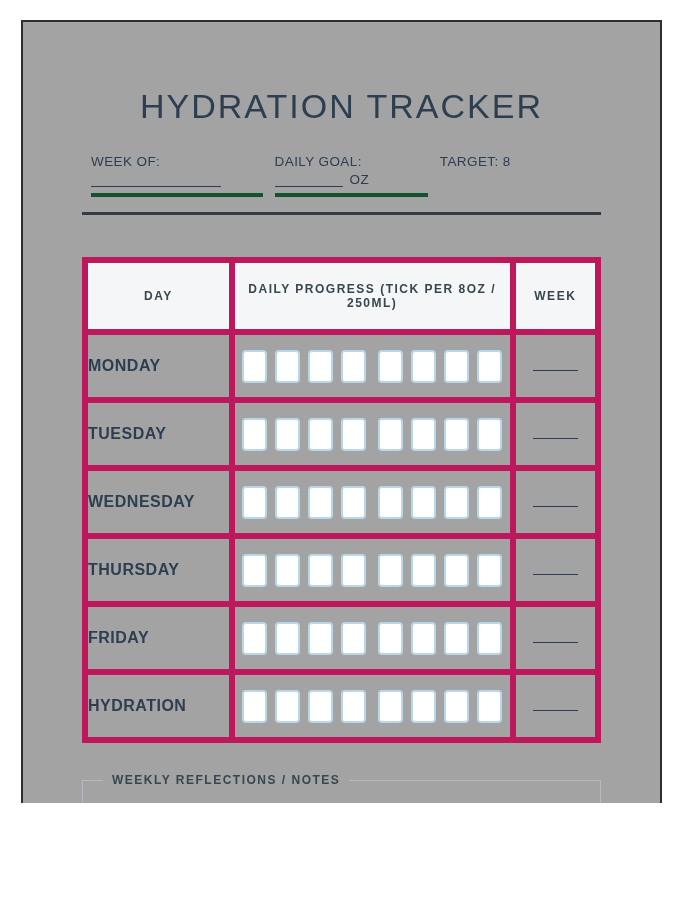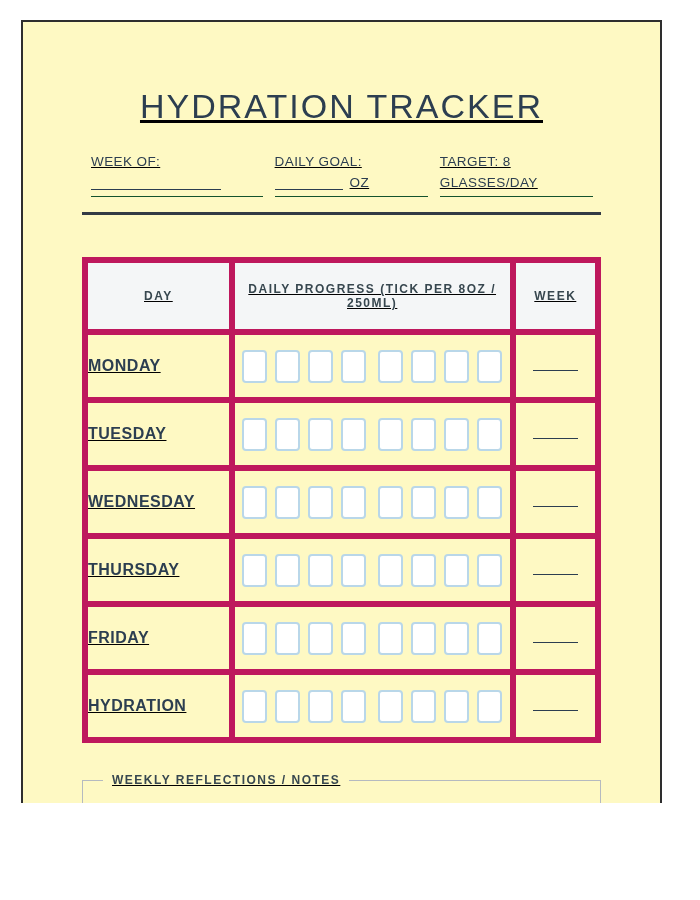--- a/index.html
+++ b/index.html
@@ -9,25 +9,24 @@
     height: 900px;
     background: #ffffff;
     overflow: hidden;
     font-family: "Liberation Sans", sans-serif;
   }
   .page {
     box-sizing: content-box;
     margin: 20px 0 0 21px;
     width: 637px;
     height: 781px;
-    background: #fef9c3;
+    background: #a3a3a3;
     border: 2px solid #2e2e2e;
     border-bottom: none;
     overflow: hidden;
-    text-decoration: underline;
   }
   .content {
     padding: 0 59px;
   }
   .title {
     margin-top: 64px;
     text-align: center;
     font-size: 34px;
     font-weight: 400;
     letter-spacing: 2px;
@@ -50,21 +49,21 @@
     color: #2c3e50;
     letter-spacing: 0.4px;
     line-height: 19px;
   }
   .meta-line2 {
     display: flex;
     align-items: flex-end;
     height: 26px;
     padding-bottom: 6px;
     box-sizing: border-box;
-    border-bottom: 1px solid #14532d;
+    border-bottom: 4px solid #14532d;
     font-size: 13.5px;
     color: #2c3e50;
     letter-spacing: 0.4px;
   }
   .fill-line {
     display: inline-block;
     border-bottom: 1.5px solid #2c3e50;
     height: 1px;
   }
   .fill-line.week { width: 130px; }
@@ -163,21 +162,20 @@
       </div>
       <div class="meta-col">
         <div class="meta-label">DAILY GOAL:</div>
         <div class="meta-line2">
           <span class="fill-line goal"></span>
           <span>OZ</span>
         </div>
       </div>
       <div class="meta-col">
         <div class="meta-label">TARGET: 8</div>
-        <div class="meta-line2">GLASSES/DAY</div>
       </div>
     </div>
 
     <div class="thick-rule"></div>
 
     <table class="tracker">
       <thead>
         <tr>
           <th class="col-day">DAY</th>
           <th class="col-progress">DAILY PROGRESS (TICK PER 8OZ / 250ML)</th>

